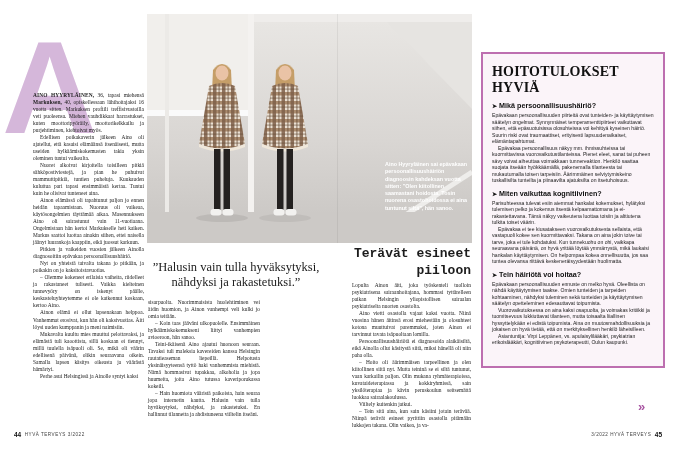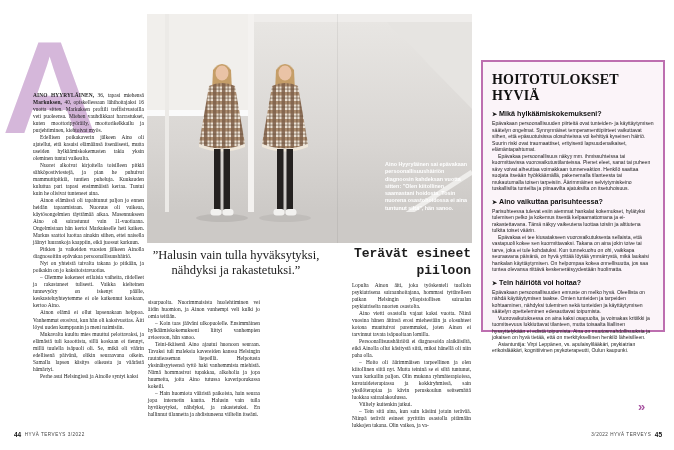--- a/index.html
+++ b/index.html
@@ -18,24 +18,24 @@
   .col3{left:352px;top:246px;width:119px;}
   .section-heading{font-family:Liberation Mono, monospace;font-weight:700;font-size:13px;
                    margin:5px 0 2px;text-align:right;text-indent:0;}
   .col3 .section-heading{margin-top:0;}
   
   .photo{position:absolute;left:147px;top:14px;width:325px;height:229px;background:#d8d6d3;overflow:hidden;}
   .caption{position:absolute;left:238px;top:147px;width:88px;color:#ffffff;
            font-family:"Liberation Sans",sans-serif;font-weight:700;font-size:5.4px;line-height:1.35;text-align:left;}
   .fold{position:absolute;left:337px;top:14px;width:1px;height:229px;background:rgba(0,0,0,.06);}
   
-  .quote{position:absolute;left:136px;top:248px;width:200px;text-align:center;
+  .quote{position:absolute;left:136px;top:260px;width:200px;text-align:center;
          font-size:12.5px;line-height:1.22;color:#1b1b1b;}
   
-  .infobox{position:absolute;left:481px;top:60px;width:184px;height:272px;box-sizing:border-box;
+  .infobox{position:absolute;left:481px;top:52px;width:184px;height:316px;box-sizing:border-box;
            background:#fbf4f9;border:2px solid #bd6fb0;padding:10px 9px 8px;}
   .infobox-title{font-family:"Liberation Serif",serif;font-weight:700;font-size:14px;
                  letter-spacing:.2px;margin:0 0 5px;color:#111;}
   .qa-heading{font-family:"Liberation Sans",sans-serif;font-weight:700;font-size:7.2px;
               margin:5px 0 2px;color:#111;}
   .qa-heading .arrow{margin-right:2px;font-size:6px;}
   .infobox p{font-family:"Liberation Sans",sans-serif;font-size:5.1px;line-height:1.28;
              margin:0;color:#222;text-align:left;}
   .infobox p + p{text-indent:6px;}
   .expert{font-family:"Liberation Sans",sans-serif;font-size:4.4px;line-height:1.3;
@@ -129,25 +129,25 @@
     <p>Aino vietti osastolla vajaat kaksi vuotta. Niinä vuosina hänen äitinsä erosi miehestään ja olosuhteet kotona muuttuivat paremmaksi, joten Ainon ei tarvinnut tavata isäpuoltaan lomilla.</p>
     <p>Persoonallisuushäiriötä ei diagnosoida alaikäisiltä, eikä Ainolla ollut käsitystä siitä, miksi hänellä oli niin paha olla.</p>
     <p>– Hoito oli äärimmäisen tarpeellinen ja olen kiitollinen siitä nyt. Mutta teininä se ei siltä tuntunut, vaan karkailin paljon. Olin mukana ryhmäterapioissa, kuvataideterapiassa ja kokkiryhmissä, sain yksilöterapiaa ja kävin peruskoulun seitsemättä luokkaa sairaalakoulussa.</p>
     <p>Viiltely kuitenkin jatkui.</p>
     <p>– Tein sitä aina, kun sain käsiini jotain terävää. Niinpä terävät esineet pyrittiin osastolla pitämään lukkojen takana. Olin vaikea, ja va-</p>
   </div>
 
   <aside class="infobox">
     <h1 class="infobox-title">HOITOTULOKSET HYVIÄ</h1>
 
-    <h3 class="qa-heading"><span class="arrow">➤</span><span>Mikä hylkäämiskokemukseni?</span></h3>
+    <h3 class="qa-heading"><span class="arrow">➤</span><span>Mikä persoonallisuushäiriö?</span></h3>
     <p>Epävakaan persoonallisuuden piirteitä ovat tunteiden- ja käyttäytymisen säätelyn ongelmat. Synnynnäiset temperamenttipiirteet vaikuttavat siihen, että epäsuotuisissa olosuhteissa voi kehittyä kyseinen häiriö. Suurin riski ovat traumaattiset, erityisesti lapsuudenaikaiset, elämäntapahtumat.</p>
     <p>Epävakaa persoonallisuus näkyy mm. ihmissuhteissa tai kuormittavissa vuorovaikutustilanteissa. Pienet eleet, sanat tai puheen sävy voivat aiheuttaa voimakkaan tunnereaktion. Henkilö saattaa suojata itseään hyökkäämällä, pakenemalla tilanteesta tai mukautumalla toisen tarpeisiin. Äärimmäinen selviytymiskeino tuskallisilta tunteilta ja piinaavilta ajatuksilta on itsetuhoisuus.</p>
 
-    <h3 class="qa-heading"><span class="arrow">➤</span><span>Aino vaikuttaa parisuhteessa?</span></h3>
+    <h3 class="qa-heading"><span class="arrow">➤</span><span>Miten vaikuttaa kognitiivinen?</span></h3>
     <p>Parisuhteessa tulevat esiin aiemmat hankalat kokemukset, hylätyksi tulemisen pelko ja kokemus itsestä kelpaamattomana ja ei-rakastettavana. Tämä näkyy vaikeutena luottaa toisiin ja alttiutena tulkita toiset väärin.</p>
     <p>Epävakaa ei tee kiusatakseen vuorovaikutuksesta sellaista, että vastapuoli kokee sen kuormittavaksi. Takana on aina jokin toive tai tarve, joka ei tule kohdatuksi. Kun tunnekuohu on ohi, vaikkapa seuraavana päivänä, on hyvä yrittää löytää ymmärrystä, mikä laukaisi hankalan käyttäytymisen. On helpompaa kokea onnellisuutta, jos saa tuntea olevansa riittävä keskeneräisyydestään huolimatta.</p>
 
     <h3 class="qa-heading"><span class="arrow">➤</span><span>Tein häiriötä voi hoitaa?</span></h3>
     <p>Epävakaan persoonallisuuden ennuste on melko hyvä. Oleellista on nähdä käyttäytymisen taakse. Omien tunteiden ja tarpeiden kohtaaminen, nähdyksi tuleminen sekä tunteiden ja käyttäytymisen säätelyn opetteleminen edesauttavat toipumista.</p>
     <p>Vuorovaikutuksessa on aina kaksi osapuolta, ja voimakas kritiikki ja tuomitsevuus lukkiuttavat tilanteen, mutta toisaalta liiallinen hyssyttelykään ei edistä toipumista. Aina on muutosmahdollisuuksia ja jokaisen on hyvä tietää, että on merkityksellinen henkilö läheisilleen.</p>
 
     <p class="expert">Asiantuntija: Virpi Leppänen, vs. apulaisylilääkäri, psykiatrian erikoislääkäri, kognitiivinen psykoterapeutti, Oulun kaupunki.</p>
   </aside>
 

